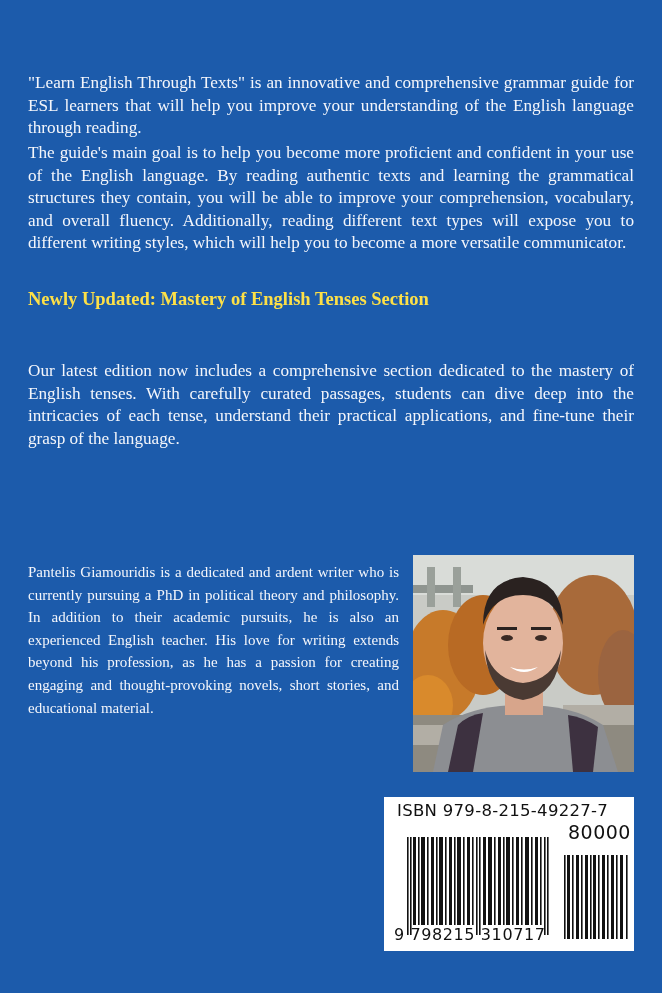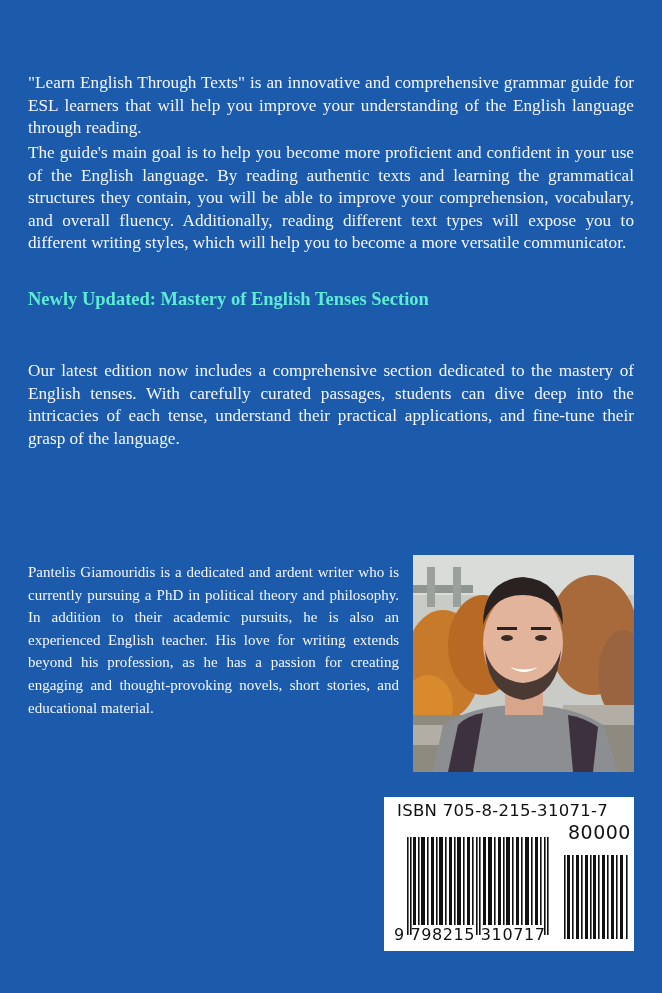--- a/index.html
+++ b/index.html
@@ -26,21 +26,21 @@
     }
     #p1 { top: 72px; }
     #p2 { top: 142px; }
     #heading {
       position: absolute;
       left: 28px;
       top: 289px;
       font-size: 18.5px;
       font-weight: bold;
       margin: 0;
-      color: #5eead4;
+      color: #fde047;
       text-align: right;
     }
     #p3 { top: 360px; }
     #bio {
       position: absolute;
       left: 28px;
       top: 561px;
       width: 371px;
       font-size: 15px;
       line-height: 22.6px;
@@ -151,21 +151,21 @@
     <ellipse cx="94" cy="83" rx="6" ry="3" fill="#3a2a24"></ellipse>
     <ellipse cx="128" cy="83" rx="6" ry="3" fill="#3a2a24"></ellipse>
     <rect x="84" y="72" width="20" height="3" fill="#2a2220"></rect>
     <rect x="118" y="72" width="20" height="3" fill="#2a2220"></rect>
 
     <path d="M97 112 Q111 122 125 112 Q111 117 97 112 Z" fill="#ffffff"></path>
   </svg>
 </div>
 
 <div id="barcode-box">
-  <div id="isbn-text">ISBN 705-8-215-31071-7</div>
+  <div id="isbn-text">ISBN 979-8-215-49227-7</div>
   <div id="addon-code">80000</div>
   <svg id="main-bars" width="152" height="98" viewBox="0 0 152 98" xmlns="http://www.w3.org/2000/svg">
     <g fill="#111">
       <rect x="0" y="0" width="1.6" height="98"></rect>
       <rect x="3" y="0" width="1.6" height="98"></rect>
       <rect x="6" y="0" width="3" height="88"></rect>
       <rect x="11" y="0" width="1.6" height="88"></rect>
       <rect x="14" y="0" width="4" height="88"></rect>
       <rect x="20" y="0" width="1.6" height="88"></rect>
       <rect x="24" y="0" width="3" height="88"></rect>

